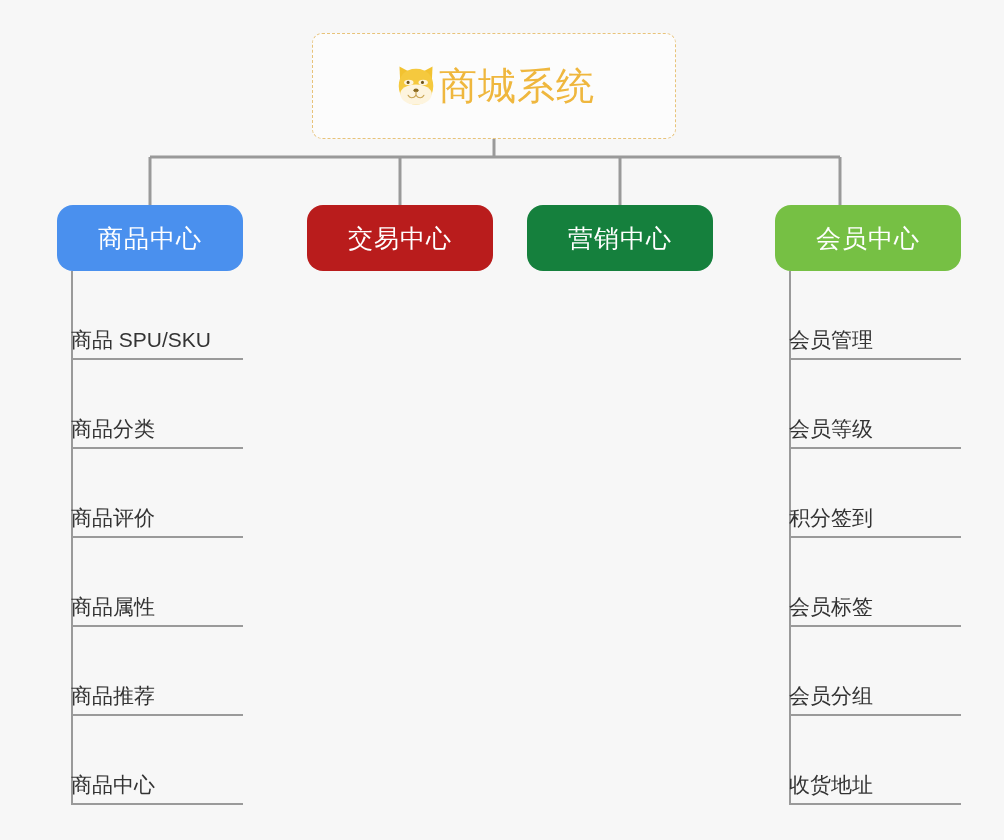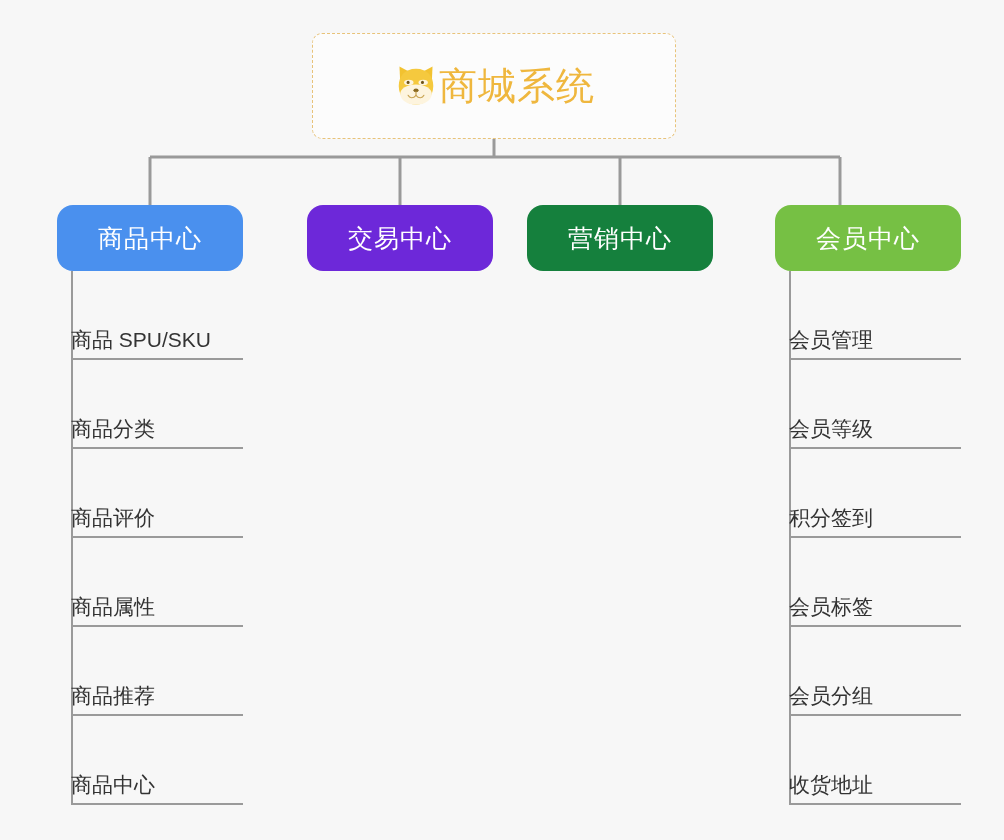--- a/index.html
+++ b/index.html
@@ -181,21 +181,21 @@
       <div class="leaf-item">
         <span class="leaf-label">商品推荐</span>
       </div>
       <div class="leaf-item">
         <span class="leaf-label">商品中心</span>
       </div>
     </div>
   </div>
 
   <div class="column col-1">
-    <div class="category-box" style="background:#6d28d9">
+    <div class="category-box" style="background:#b91c1c">
       <span>交易中心</span>
     </div>
   </div>
 
   <div class="column col-2">
     <div class="category-box" style="background:#15803d">
       <span>营销中心</span>
     </div>
   </div>
 

